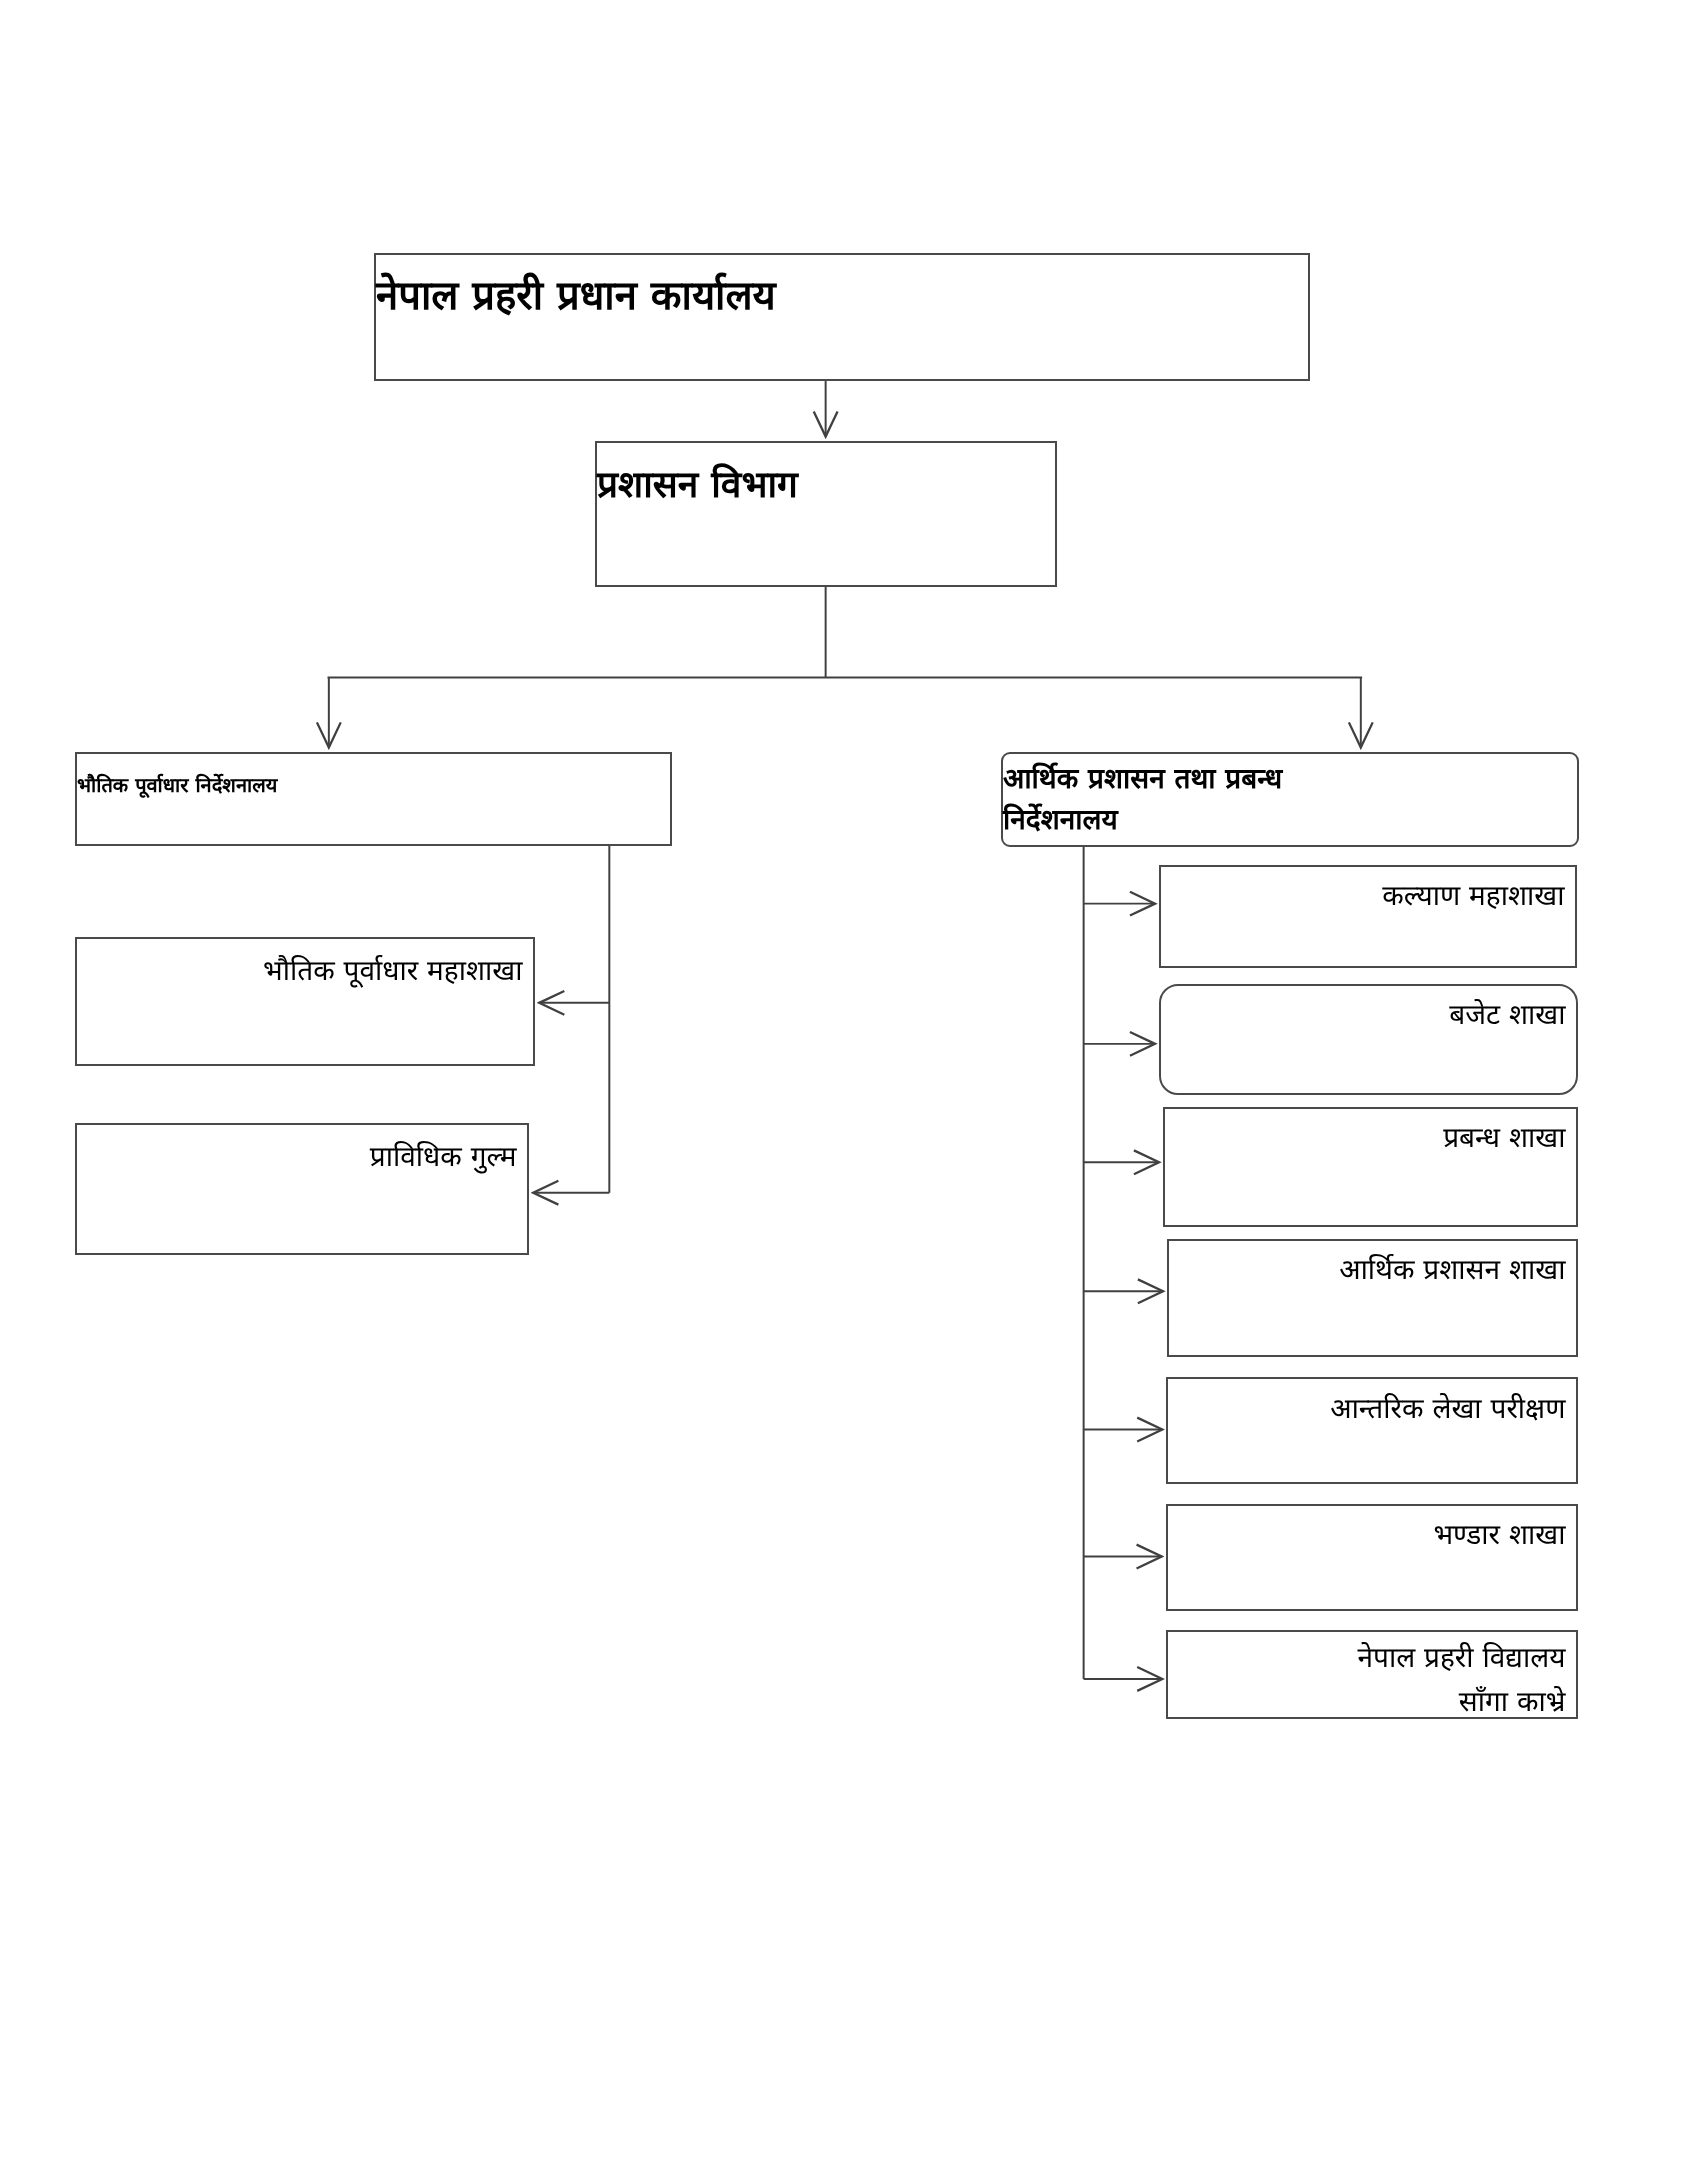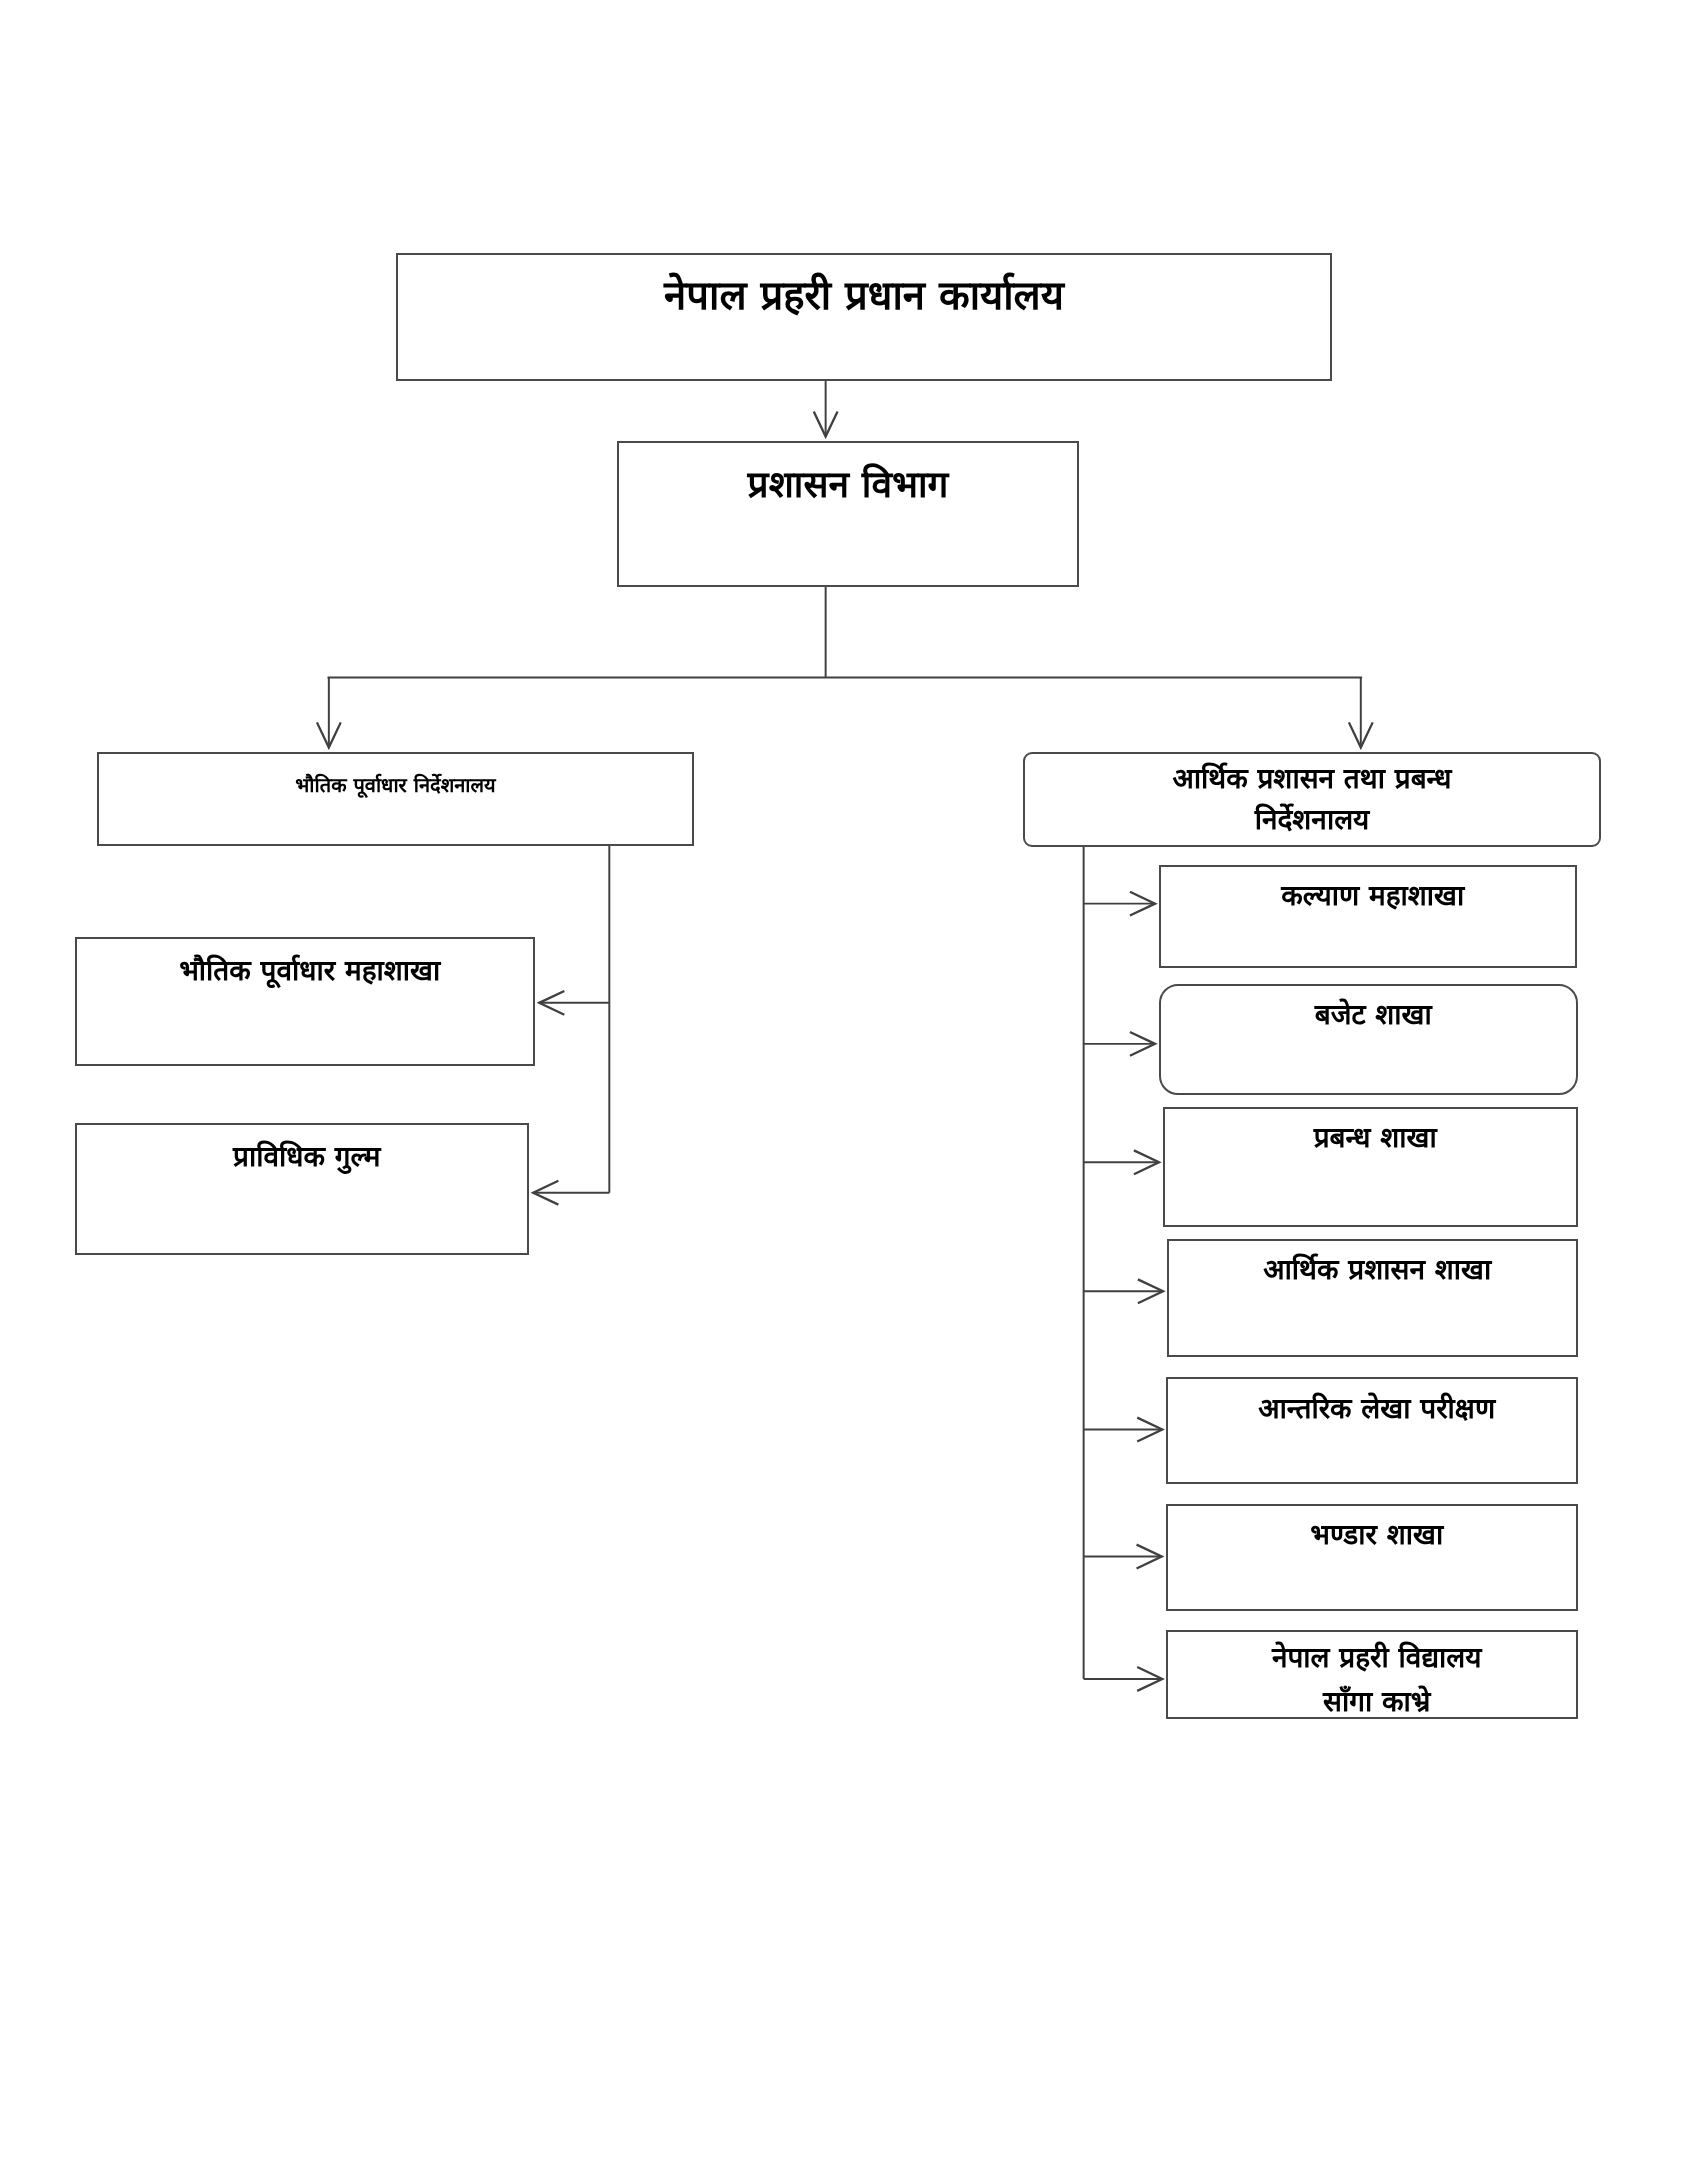--- a/index.html
+++ b/index.html
@@ -25,26 +25,24 @@
     position: absolute;
     box-sizing: border-box;
     background: #ffffff;
     border: 2px solid #4a4a4a;
     z-index: 1;
     overflow: visible;
     line-height: 1.45;
   }
   .node.hdr {
     font-weight: bold;
-    text-align: center;
-    margin-left: 22px;
   }
   .node.leaf {
-    font-weight: bold;
-    text-align: center;
+    font-weight: normal;
+    text-align: right;
     font-size: 28px;
     padding: 9.3px 10.6px 0 20px;
   }
   .line2 { display: block; }
 
   
   #n-root    { left: 374px;  top: 253px;  width: 936px; height: 128px; font-size: 40px; padding-top: 10.6px; }
   #n-admin   { left: 595px;  top: 441px;  width: 462px;  height: 146px; font-size: 37px; padding-top: 14.6px; }
   #n-dirl    { left: 75px;  top: 752px; width: 597px;  height: 94px; font-size: 20px; padding-top: 17px; }
   #n-dirr    { left: 1001px; top: 752px; width: 578px;  height: 95px; font-size: 28px; padding-top: 4px; line-height: 41px; border-radius: 9px; }

